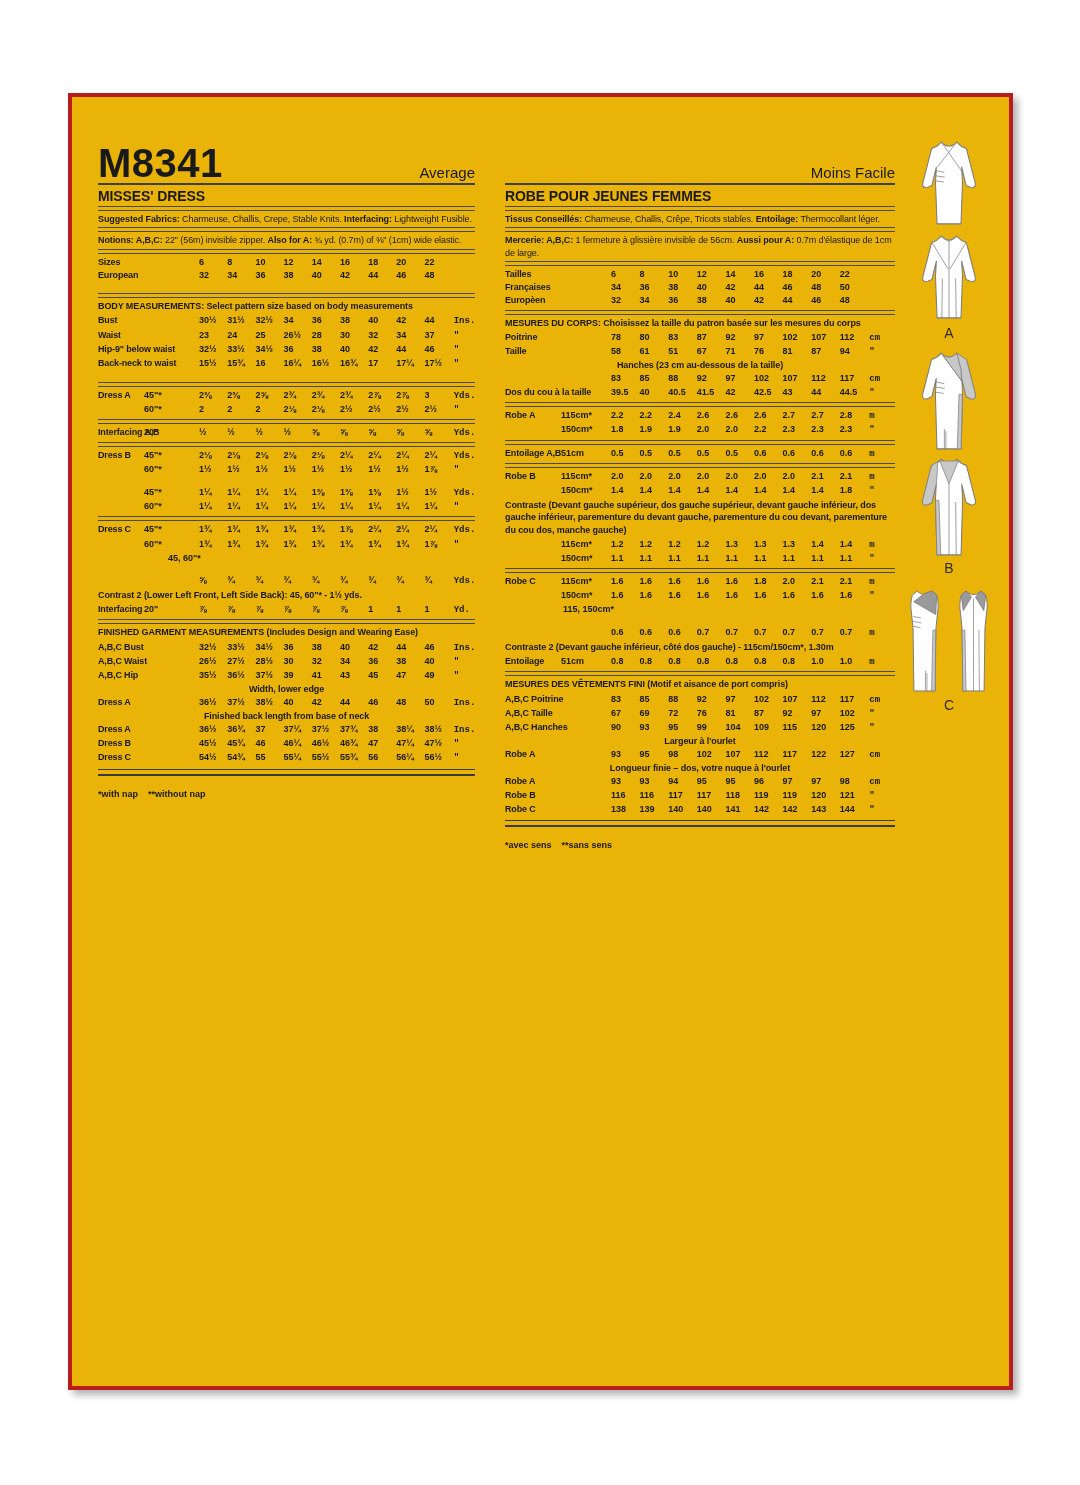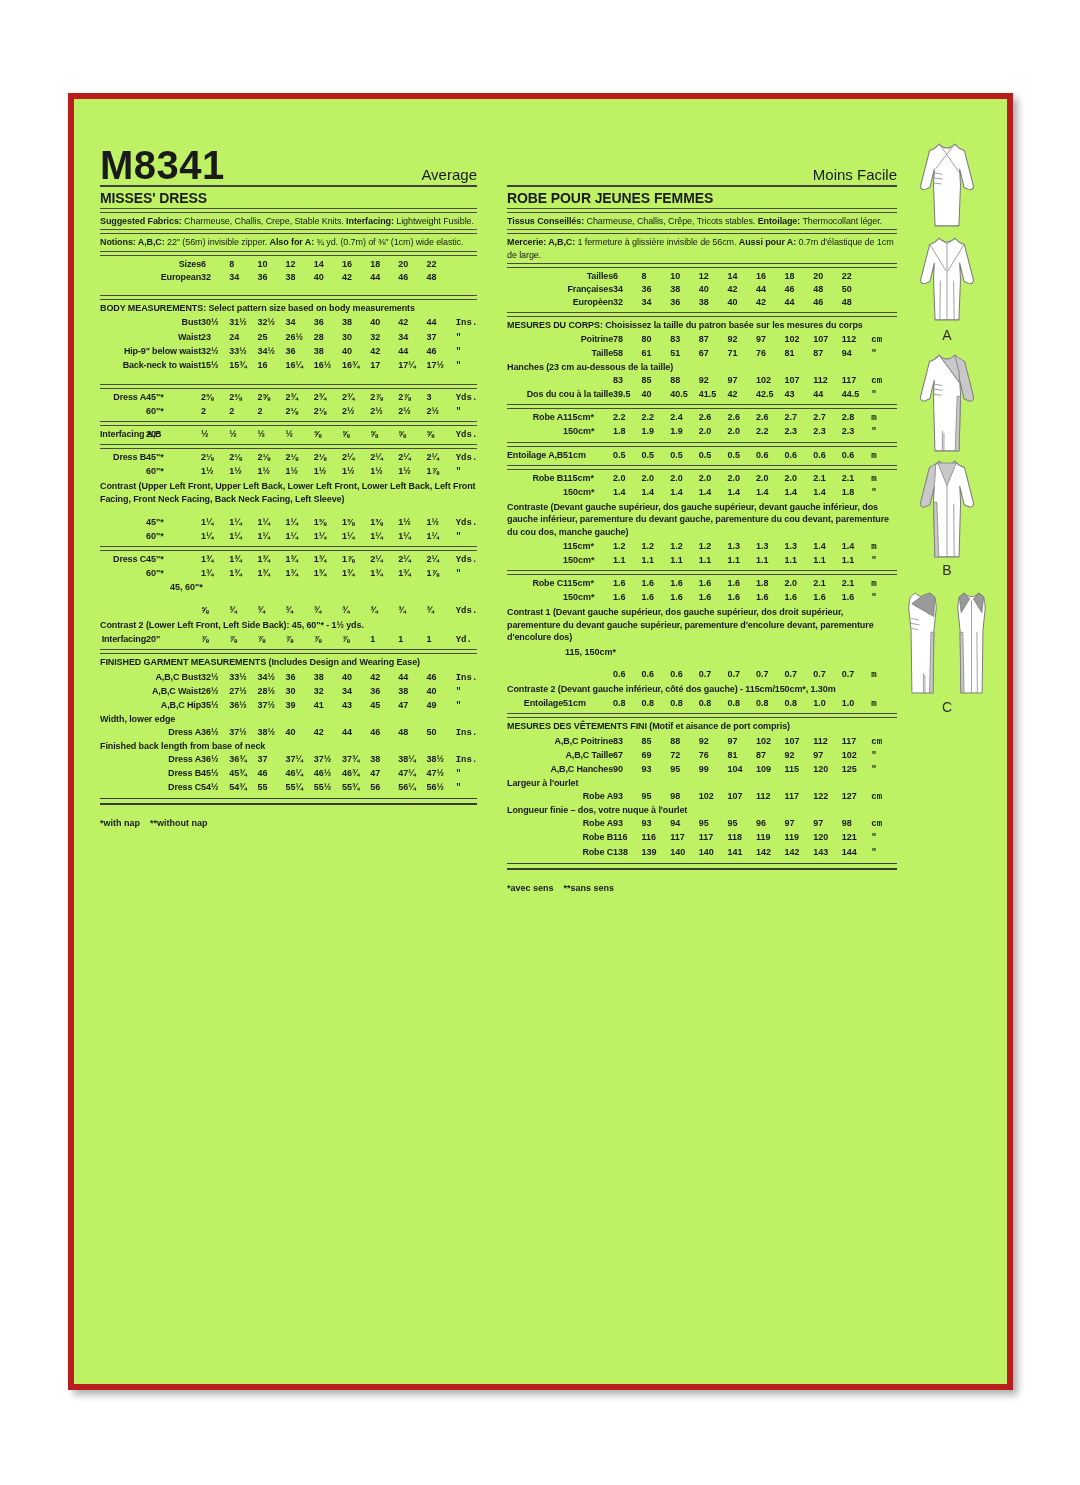--- a/index.html
+++ b/index.html
@@ -3,46 +3,46 @@
 <meta charset="utf-8">
 <style>
   html,body{margin:0;padding:0;}
   body{
     width:1080px;height:1485px;background:#ffffff;overflow:hidden;
     font-family:"Liberation Sans", sans-serif;color:#1a1a1a;
   }
   .sheet{
     position:relative;box-sizing:border-box;
     left:68px;top:93px;width:945px;height:1297px;
-    background:#bef264;border:6px solid #b91c1c;
+    background:#eab308;border:4px solid #b91c1c;
     box-shadow:5px 5px 7px rgba(0,0,0,0.3);
   }
   .content{position:relative;display:flex;gap:30px;padding:40px 0 0 26px;}
   .col{flex:none;}
   .col-left{width:377px;}
   .col-right{width:390px;}
   .col-head{display:flex;justify-content:space-between;align-items:flex-end;height:44px;margin-bottom:2px;}
   .code{font-size:40px;font-weight:700;letter-spacing:.5px;line-height:36px;}
   .diff{font-size:15px;font-weight:400;line-height:17px;}
   .rule-thin{border-top:2px solid #3f3f3f;height:0;}
   .rule-double{height:3px;border-top:1px solid #4a4a4a;border-bottom:1px solid #4a4a4a;margin:2px 0;}
   .rule-heavy{height:4px;border-top:1px solid #3a3a3a;border-bottom:2px solid #3a3a3a;margin:3px 0 4px;}
   .col-title{font-size:14px;font-weight:700;margin:3px 0 1px;letter-spacing:-.1px;}
   .para{font-size:9px;line-height:12.4px;margin:1px 0 2px;letter-spacing:-.1px;}
   .para .b{font-weight:700;}
-  .row-label{font-size:9px;font-weight:700;line-height:13.1px;white-space:nowrap;letter-spacing:-.1px;}
+  .row-label{font-size:9px;font-weight:700;line-height:13.1px;white-space:nowrap;letter-spacing:-.1px;text-align:center;}
   .subline{font-size:9px;font-weight:700;line-height:13.1px;}
   .col-left .subline{padding-left:70px;}
   .col-right .subline{padding-left:58px;}
   .note{font-size:9px;font-weight:700;line-height:12px;margin-top:12px;white-space:pre;}
   .spacer{height:9px;}
   .trow{display:grid;align-items:baseline;line-height:13.1px;font-size:9px;}
   .col-left .trow{grid-template-columns:46px 55px repeat(9,28.2px) minmax(0,1fr);}
   .col-right .trow{grid-template-columns:56px 50px repeat(9,28.6px) minmax(0,1fr);}
-  .trow .lab{font-weight:700;white-space:nowrap;letter-spacing:-.15px;text-align:right;}
+  .trow .lab{font-weight:700;white-space:nowrap;letter-spacing:-.15px;}
   .trow .lab.wide{grid-column:1 / 3;}
   .trow .sub{font-weight:700;}
   .trow .val{font-weight:700;}
   .trow .unit{font-weight:700;padding-left:1px;font-family:Liberation Mono, monospace;}
   .views{position:absolute;top:40px;right:13px;width:94px;display:flex;flex-direction:column;align-items:center;}
   .views svg{display:block;margin:1px 0;}
   .view-label{font-size:14px;color:#2e2e2e;line-height:15px;margin:1px 0 7px;}
   .ol{fill:#ffffff;stroke:#7a7a7a;stroke-width:1;stroke-linejoin:round;}
   .ln{fill:none;stroke:#8a8a8a;stroke-width:0.8;stroke-linecap:round;}
   .c1{fill:#c8c8c8;stroke:#7a7a7a;stroke-width:0.7;stroke-linejoin:round;}
@@ -215,21 +215,20 @@
             <span class="val">1½</span>
             <span class="val">1½</span>
             <span class="val">1½</span>
             <span class="val">1½</span>
             <span class="val">1½</span>
             <span class="val">1½</span>
             <span class="val">1½</span>
             <span class="val">1⅞</span>
             <span class="unit">"</span>
           </div>
-          <div class="para"><span class="b">Contrast (Upper Left Front, Upper Left Back, Lower Left Front, Lower Left Back, Left Front Facing, Front Neck Facing, Back Neck Facing, Left Sleeve)</span></div>
           <div class="spacer"></div>
           <div class="trow">
             <span class="lab"></span>
             <span class="sub">45"*</span>
             <span class="val">1¼</span>
             <span class="val">1¼</span>
             <span class="val">1¼</span>
             <span class="val">1¼</span>
             <span class="val">1⅜</span>
             <span class="val">1⅜</span>
@@ -643,21 +642,20 @@
             <span class="val">1.6</span>
             <span class="val">1.6</span>
             <span class="val">1.6</span>
             <span class="val">1.6</span>
             <span class="val">1.6</span>
             <span class="val">1.6</span>
             <span class="val">1.6</span>
             <span class="val">1.6</span>
             <span class="unit">"</span>
           </div>
-          <div class="para"><span class="b">Contrast 1 (Devant gauche supérieur, dos gauche supérieur, dos droit supérieur, parementure du devant gauche supérieur, parementure d'encolure devant, parementure d'encolure dos)</span></div>
           <div class="subline">115, 150cm*</div>
           <div class="spacer"></div>
           <div class="trow">
             <span class="lab"></span>
             <span class="sub"></span>
             <span class="val">0.6</span>
             <span class="val">0.6</span>
             <span class="val">0.6</span>
             <span class="val">0.7</span>
             <span class="val">0.7</span>

